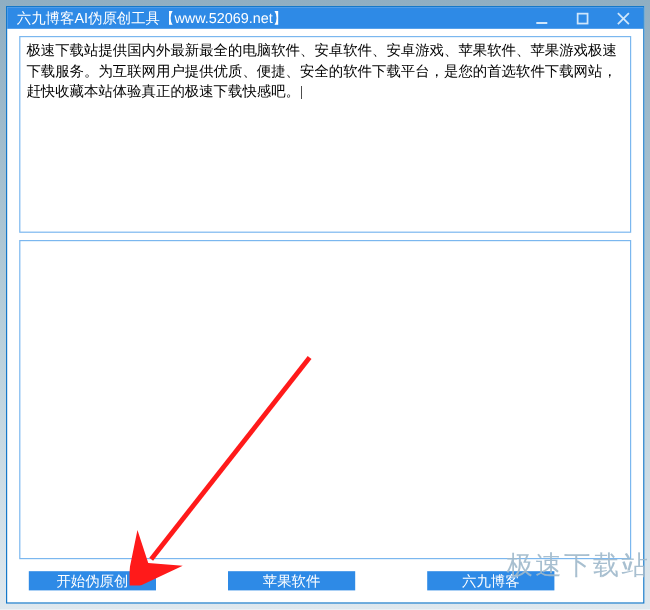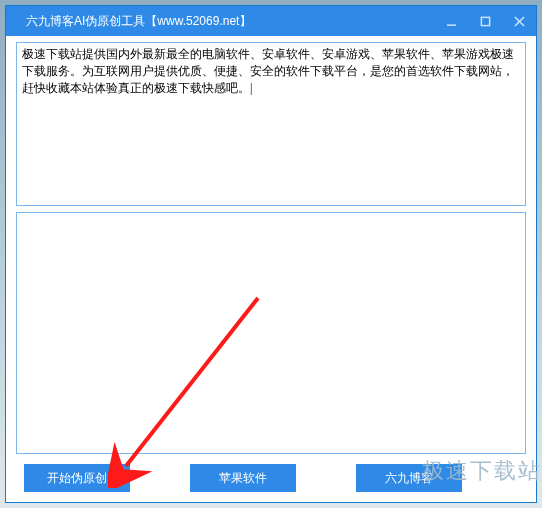--- a/index.html
+++ b/index.html
@@ -7,44 +7,44 @@
   body { background: linear-gradient(180deg,#8faec2 0%,#b9d0db 55%,#dfe8ee 100%); padding: 5px; position: relative; }
 
   .window {
     width: 532px; height: 498px;
     background: #fff;
     border: 1px solid #1578c9;
     display: flex; flex-direction: column;
     position: relative;
   }
   .titlebar {
-    height: 30px; background: #2e8ae6;
+    height: 18px; background: #2e8ae6;
     display: flex; align-items: center; justify-content: space-between;
-    padding-left: 20px; color: #fff; font-size: 12px;
+    padding-left: 8px; color: #fff; font-size: 12px;
   }
   .title-controls { display: flex; height: 100%; }
   .tb-btn {
     width: 34px; height: 100%; display: flex; align-items: center; justify-content: center;
     cursor: pointer; color: #cfe6fb;
   }
   .tb-btn svg { width: 11px; height: 11px; stroke: currentColor; stroke-width: 1.6; fill: none; }
 
   .body { flex: 1; padding: 6px 10px 8px 10px; display: flex; flex-direction: column; gap: 6px; }
 
   .textarea {
     width: 100%; border: 1px solid #7bb7ef; background: #fff;
     font-family: SimSun, serif; font-size: 12px; line-height: 17px;
     padding: 3px 5px; resize: none; outline: none; color: #000;
   }
   .ta-top { height: 164px; }
   .ta-bottom { flex: 1; }
 
   .button-row { display: flex; gap: 60px; padding: 4px 8px 2px 8px; justify-content: flex-start; }
   .btn {
-    min-width: 106px; height: 28px;
+    min-width: 106px; height: 16px;
     background: #2e8ae6; color: #fff; border: none;
     font-size: 12px; cursor: pointer; font-family: Liberation Mono, monospace;
     display: inline-flex; align-items: center; justify-content: center;
   }
 
   
   .arrow-anno { position: absolute; left: 108px; top: 288px; pointer-events: none; }
 
   
   .watermark {

